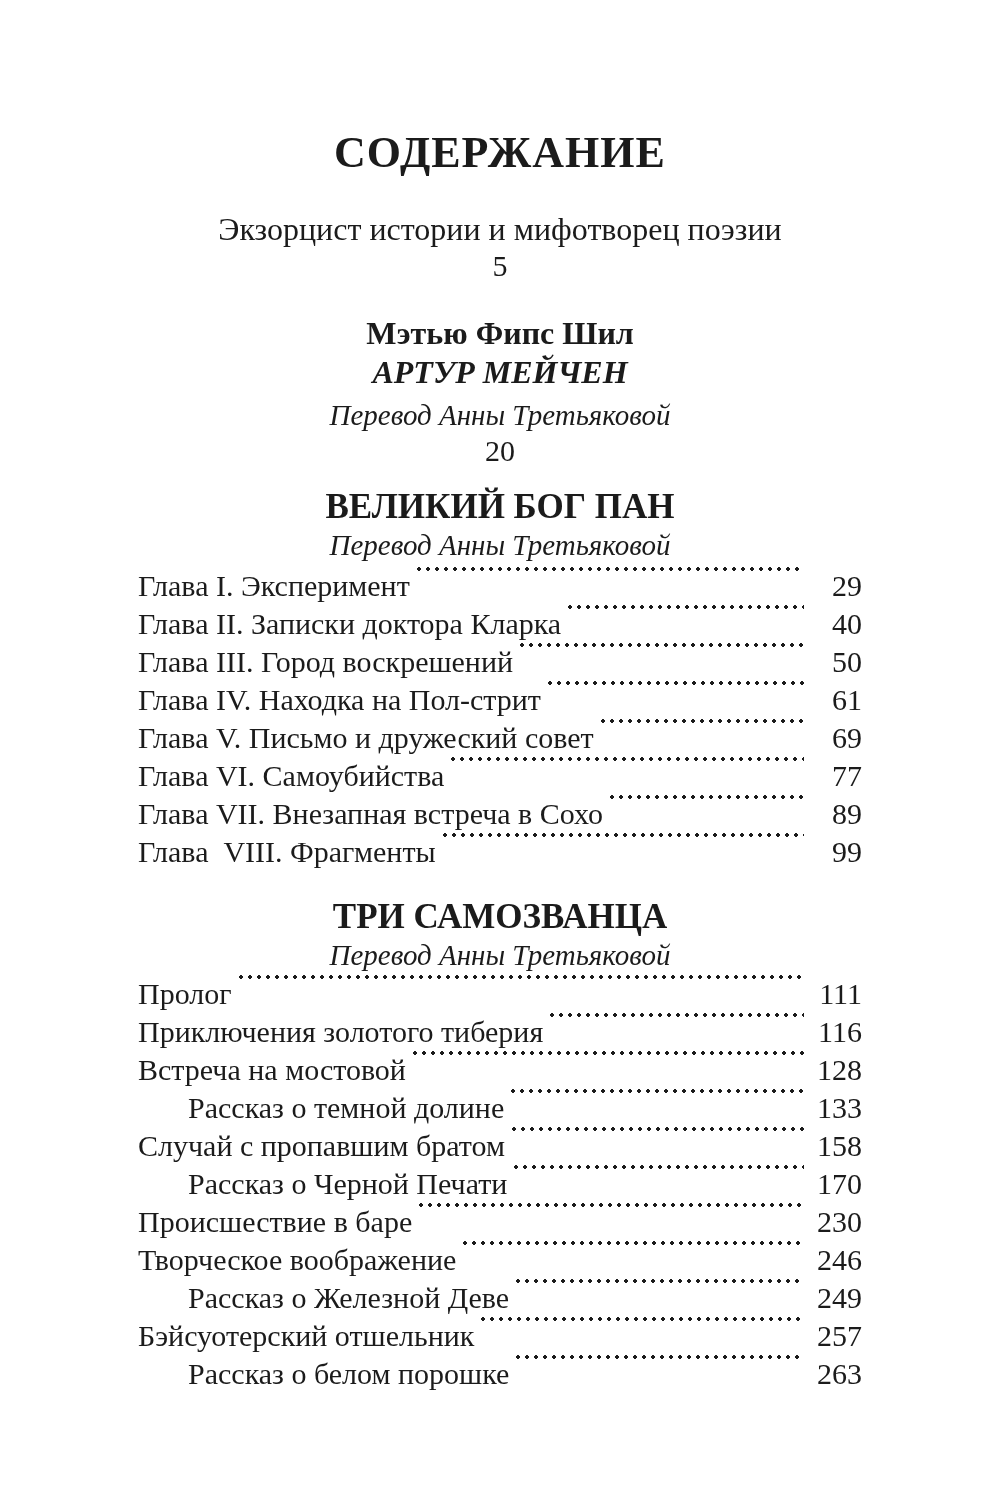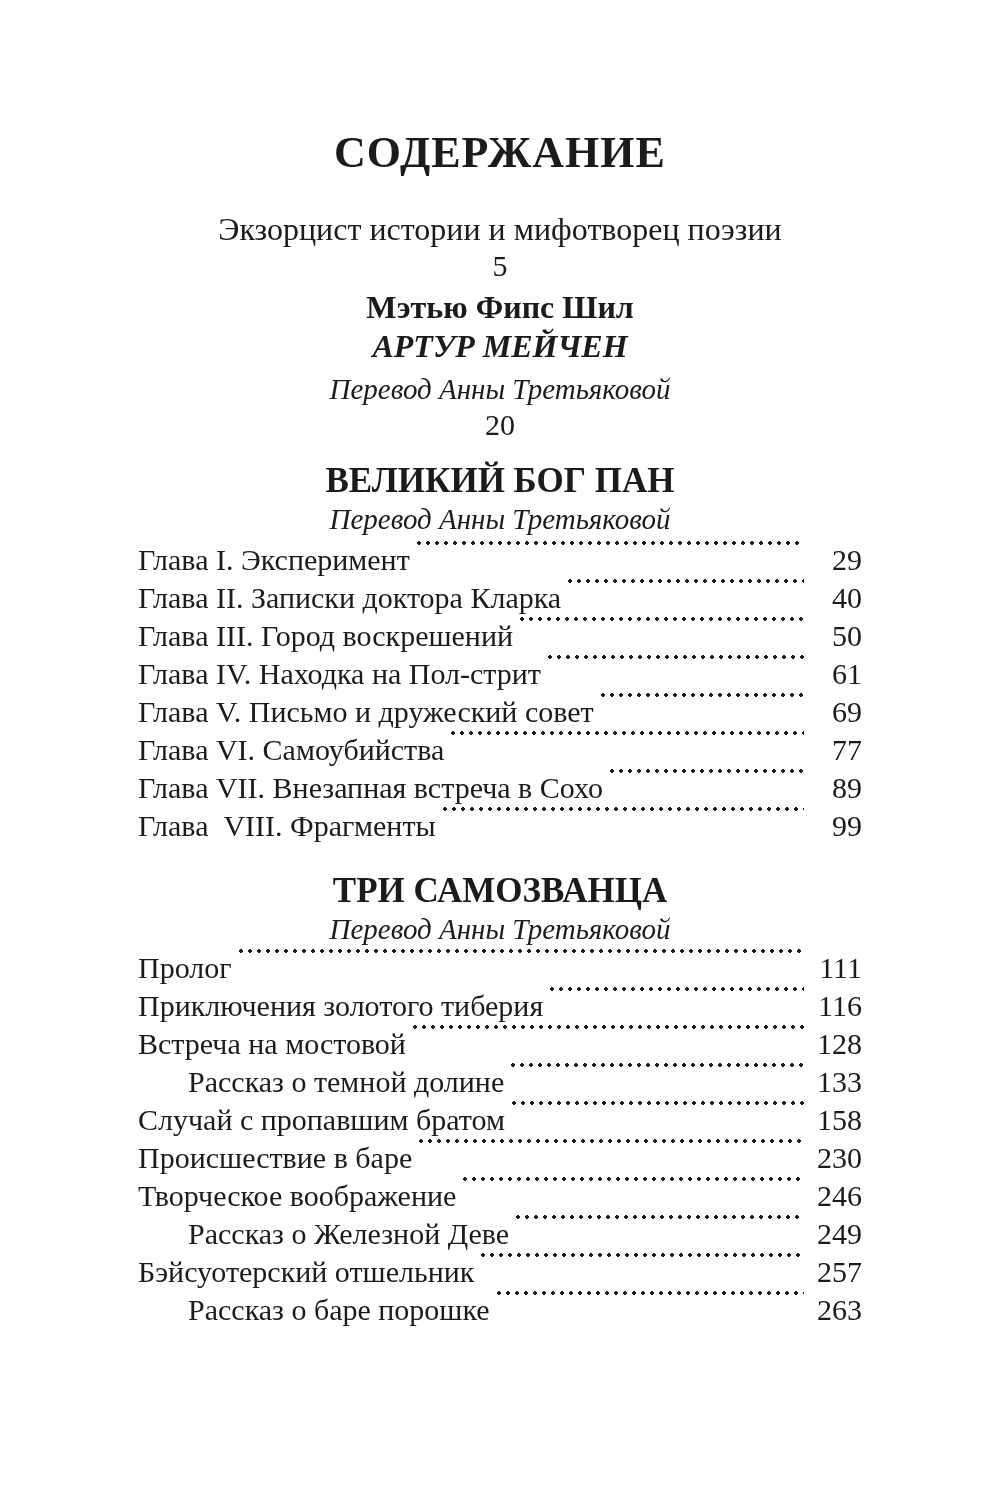--- a/index.html
+++ b/index.html
@@ -24,21 +24,21 @@
 
   .doc-title {
     font-size: 44px;
     font-weight: bold;
     line-height: 46px;
     letter-spacing: 1px;
     margin: 0;
   }
 
   .front-block-1 { margin-top: 34px; }
-  .front-block-2 { margin-top: 4px; }
+  .front-block-2 { margin-top: 30px; }
 
   .author-italic {
     font-style: italic;
     font-size: 29px;
     line-height: 36px;
   }
   .front-title-bold {
     font-weight: normal;
     font-size: 32px;
     line-height: 38px;
@@ -190,20 +190,25 @@
     <div class="toc-row sub">
       <span class="label">Рассказ о темной долине</span>
       <span class="dots"></span>
       <span class="num">133</span>
     </div>
     <div class="toc-row">
       <span class="label">Случай с пропавшим братом</span>
       <span class="dots"></span>
       <span class="num">158</span>
     </div>
+    <div class="toc-row sub">
+      <span class="label">Рассказ о Черной Печати</span>
+      <span class="dots"></span>
+      <span class="num">170</span>
+    </div>
     <div class="toc-row">
       <span class="label">Происшествие в баре</span>
       <span class="dots"></span>
       <span class="num">230</span>
     </div>
     <div class="toc-row">
       <span class="label">Творческое воображение</span>
       <span class="dots"></span>
       <span class="num">246</span>
     </div>
@@ -211,19 +216,19 @@
       <span class="label">Рассказ о Железной Деве</span>
       <span class="dots"></span>
       <span class="num">249</span>
     </div>
     <div class="toc-row">
       <span class="label">Бэйсуотерский отшельник</span>
       <span class="dots"></span>
       <span class="num">257</span>
     </div>
     <div class="toc-row sub">
-      <span class="label">Рассказ о баре порошке</span>
+      <span class="label">Рассказ о белом порошке</span>
       <span class="dots"></span>
       <span class="num">263</span>
     </div>
   </div>
 
 </div>
 
 </body></html>

